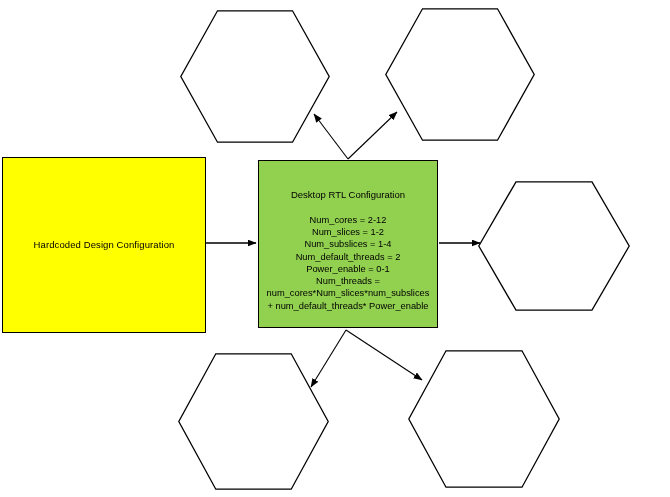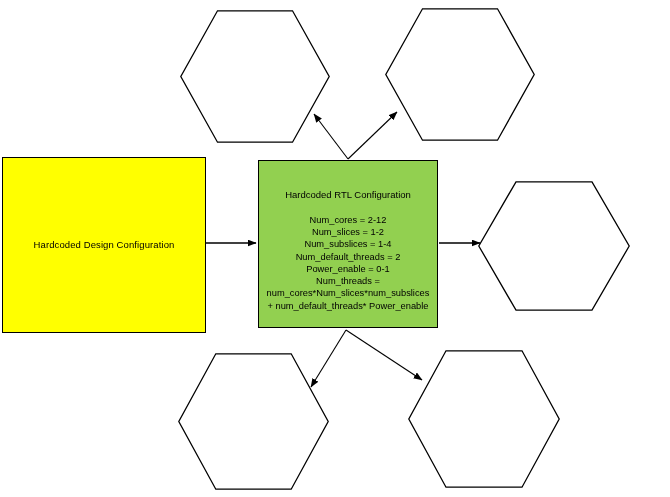--- a/index.html
+++ b/index.html
@@ -157,21 +157,21 @@
     <line x1="346" y1="330" x2="311" y2="387" stroke="#000000" stroke-width="1.1" marker-end="url(#arrowhead)"></line>
 
     <line x1="346" y1="330" x2="422" y2="380" stroke="#000000" stroke-width="1.1" marker-end="url(#arrowhead)"></line>
   </svg>
 
   <div class="node rect" id="node-hardcoded">
     <div class="title">Hardcoded Design Configuration</div>
   </div>
 
   <div class="node rect" id="node-template">
-    <div class="tmpl-title">Hardcoded RTL Configuration</div>
+    <div class="tmpl-title">Desktop RTL Configuration</div>
     <div class="tmpl-body">Num_cores = 2-12
 Num_slices = 1-2
 Num_subslices = 1-4
 Num_default_threads = 2
 Power_enable = 0-1
 Num_threads =
 num_cores*Num_slices*num_subslices
 + num_default_threads* Power_enable</div>
   </div>
 

